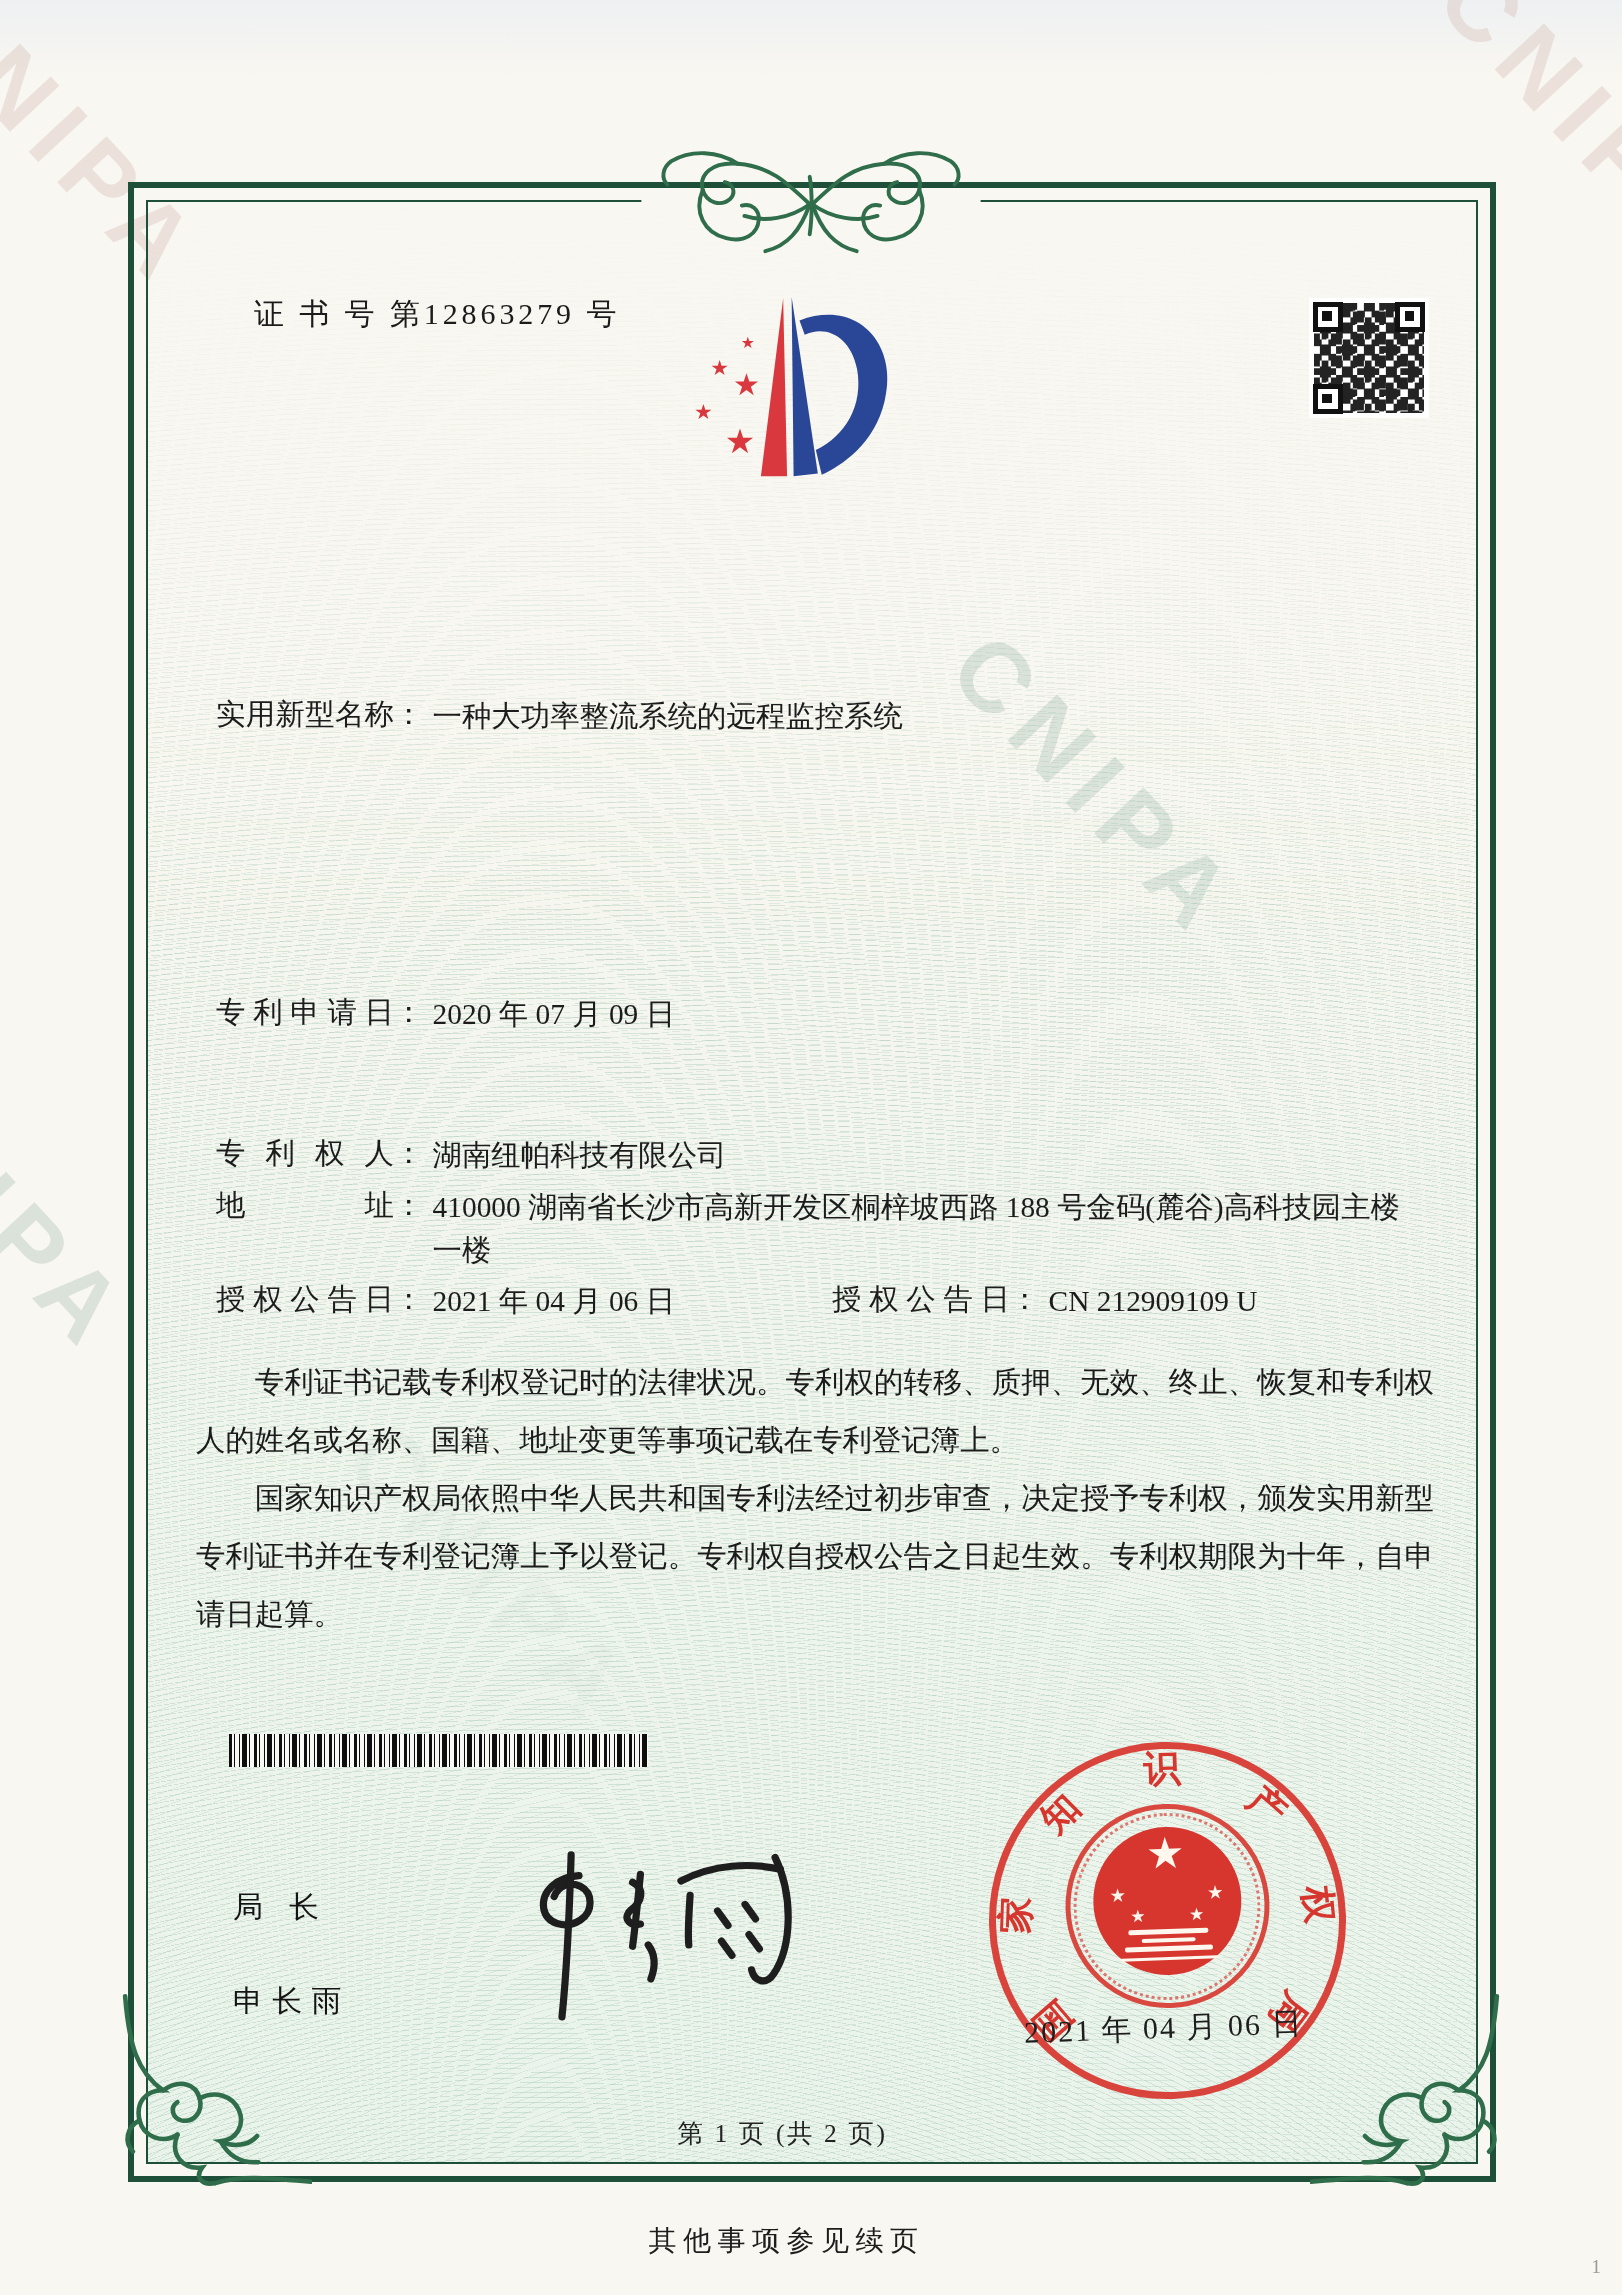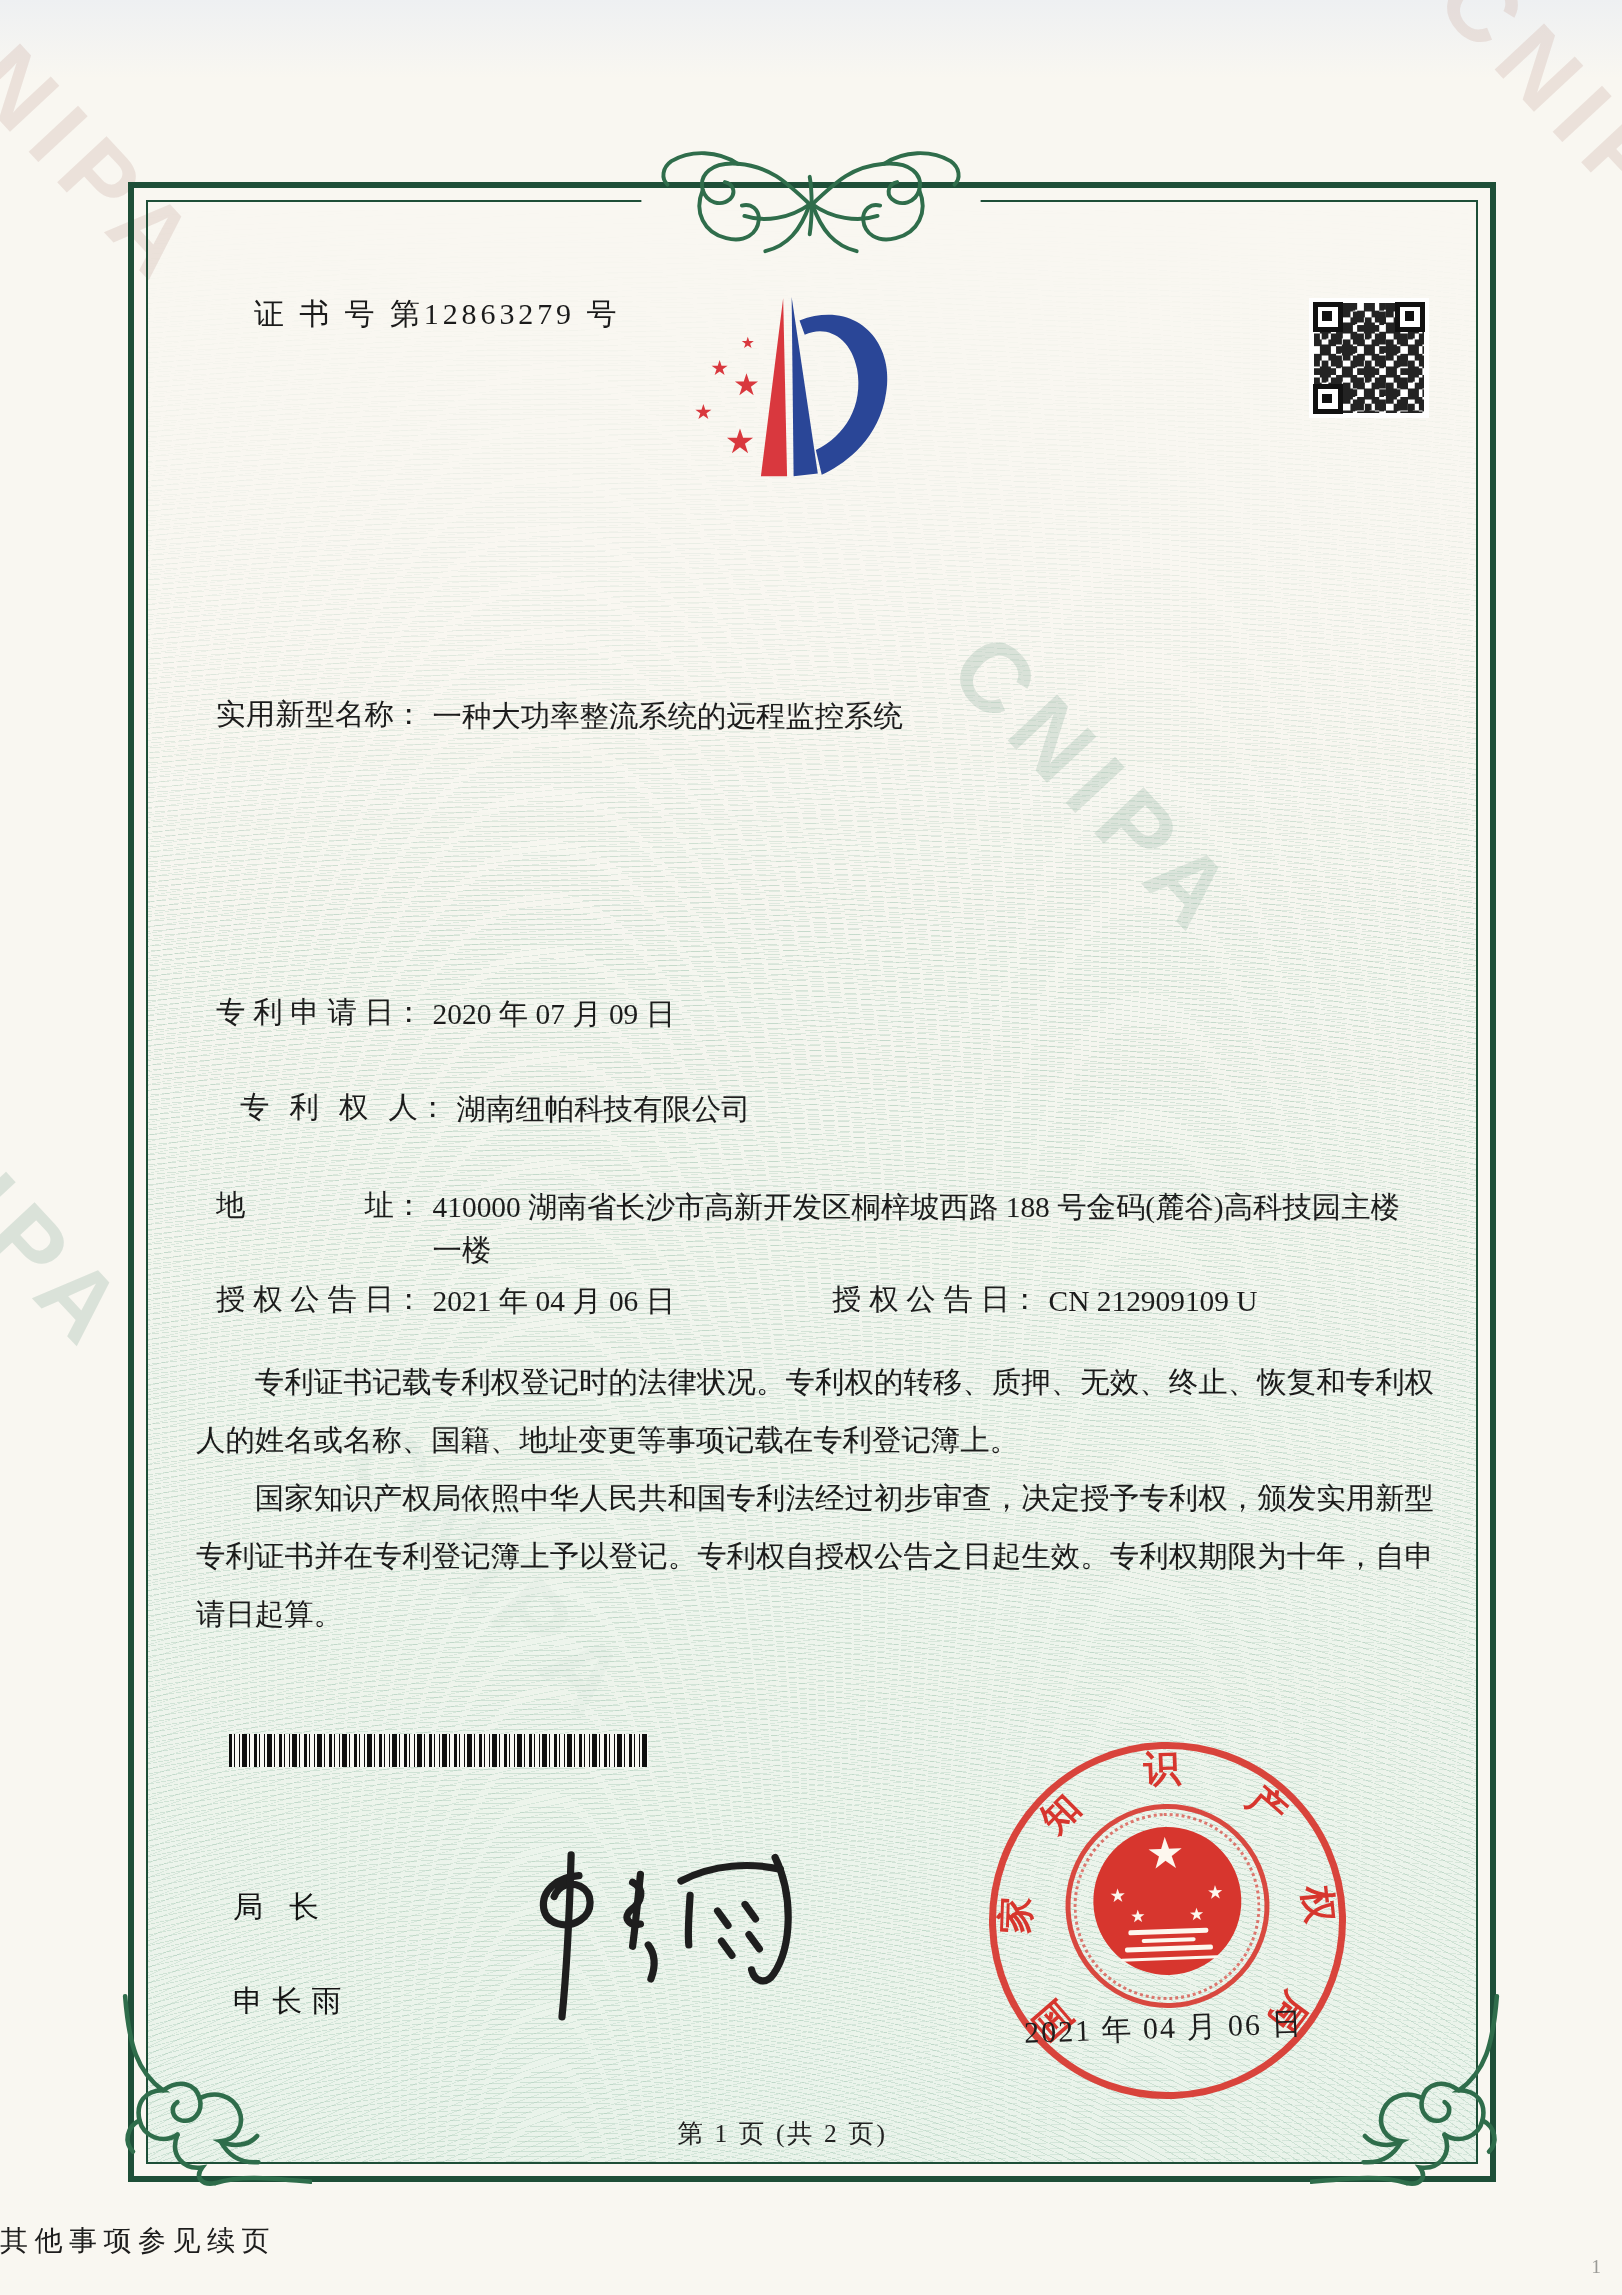--- a/index.html
+++ b/index.html
@@ -77,21 +77,21 @@
   .wreath2{position:absolute;inset:8.5px;border:3.9px dotted rgba(215,54,46,.65);border-radius:50%;box-sizing:border-box;}
   .disc{position:absolute;left:50%;top:49%;width:148px;height:148px;background:#d7362e;border-radius:50%;
         transform:translate(-50%,-52%);}
   .star{position:absolute;color:#fdf7ee;line-height:1;}
   .gatebar{position:absolute;background:#fdf7ee;border-radius:2px;}
   .seal-date{position:absolute;left:1024px;top:2008px;font-size:30px;letter-spacing:2px;color:#1d1d1d;
      transform:rotate(-2deg);white-space:nowrap;}
 
   .page-indicator{position:absolute;left:128px;top:2116px;width:1309px;text-align:center;
      font-size:25.5px;color:#222;letter-spacing:2.6px;}
-  .continuation{position:absolute;left:0;top:2222px;width:1573px;text-align:left;
+  .continuation{position:absolute;left:0;top:2222px;width:1573px;text-align:center;
      font-size:28px;color:#1d1d1d;letter-spacing:6.5px;}
   .corner-mark{position:absolute;right:22px;top:2256px;font-size:19.6px;color:#9a9a96;}
 </style>
 </head>
 <body>
 
 <div class="page">
 
   <span class="wm pink" style="left:-26px;top:-39px;">CNIPA</span>
   <span class="wm pink" style="left:1498px;top:-59px;">CNIPA</span>
@@ -162,21 +162,21 @@
     <div class="finder f-bl"></div>
   </div>
 
 
   <div class="row" style="top:695px;">
     <span class="flabel">实用新型名称</span><span class="colon">：</span><span class="fvalue">一种大功率整流系统的远程监控系统</span>
   </div>
   <div class="row" style="top:993px;">
     <span class="flabel">专利申请日</span><span class="colon">：</span><span class="fvalue">2020 年 07 月 09 日</span>
   </div>
-  <div class="row" style="top:1088px;margin-left:24px;">
+  <div class="row" style="top:1134px;">
     <span class="flabel">专利权人</span><span class="colon">：</span><span class="fvalue">湖南纽帕科技有限公司</span>
   </div>
   <div class="row" style="top:1186px;">
     <span class="flabel">地址</span><span class="colon">：</span><span class="fvalue" style="width:995px;">410000 湖南省长沙市高新开发区桐梓坡西路 188 号金码(麓谷)高科技园主楼一楼</span>
   </div>
   <div class="row" style="top:1280px;">
     <span class="flabel">授权公告日</span><span class="colon">：</span><span class="fvalue">2021 年 04 月 06 日</span>
     <span class="grp2">
       <span class="flabel">授权公告日</span><span class="colon">：</span><span class="fvalue">CN 212909109 U</span>
     </span>

